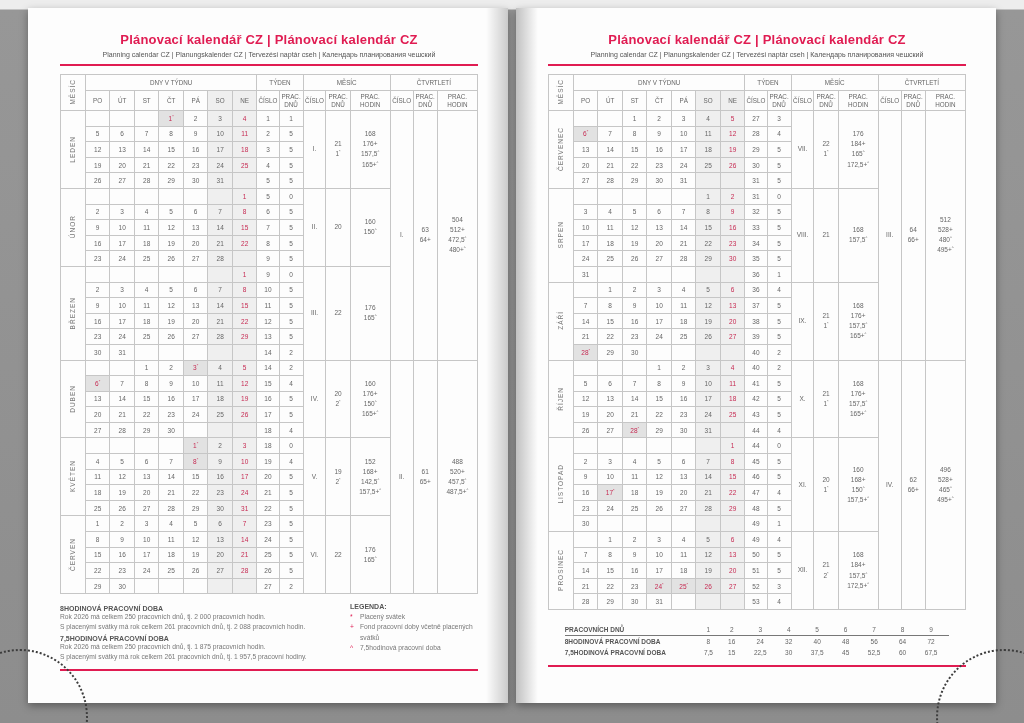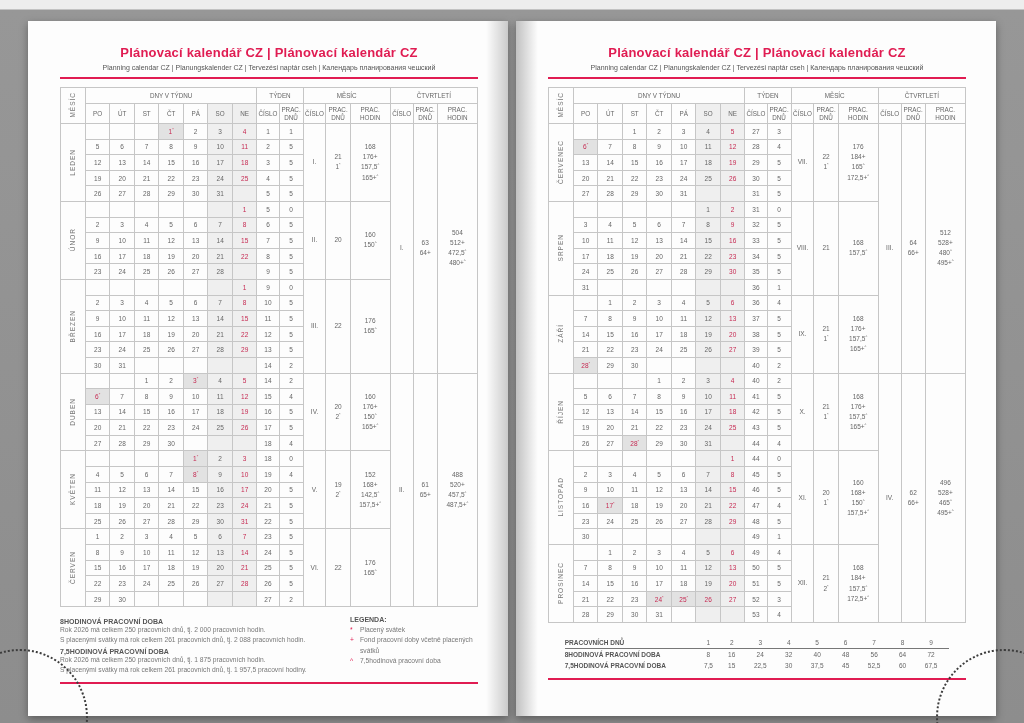--- a/index.html
+++ b/index.html
@@ -1,19 +1,19 @@
 <!DOCTYPE html>
 <html style="--accent: #e01c52;"><head>
 <meta charset="utf-8">
 <style>
   html,body{margin:0;padding:0;}
   .stage{position:relative;width:1024px;height:723px;overflow:hidden;
     background:linear-gradient(#ededed 0px,#ededed 9px,#979797 10px,#8d8d8d 100%);
     font-family:"Liberation Sans",sans-serif;}
-  .page{position:absolute;top:21px;height:695px;width:480px;background:#fdfdfd;
+  .page{position:absolute;top:8px;height:695px;width:480px;background:#fdfdfd;
     box-shadow:0 3px 8px rgba(0,0,0,.35);}
   .page-left{left:28px;}
   .page-right{left:516px;}
   .page-left::after{content:"";position:absolute;top:0;bottom:0;right:0;width:22px;
     background:linear-gradient(to right,rgba(0,0,0,0),rgba(0,0,0,.20));pointer-events:none;}
   .page-right::after{content:"";position:absolute;top:0;bottom:0;left:0;width:22px;
     background:linear-gradient(to left,rgba(0,0,0,0),rgba(0,0,0,.24));pointer-events:none;}
   .content{padding:24px 30px 0 32px;}
   .title{font-size:13px;font-weight:bold;color:var(--accent,#e01c52);text-align:center;letter-spacing:.2px;}
   .subtitle{font-size:7px;color:#555;text-align:center;margin-top:4px;}

